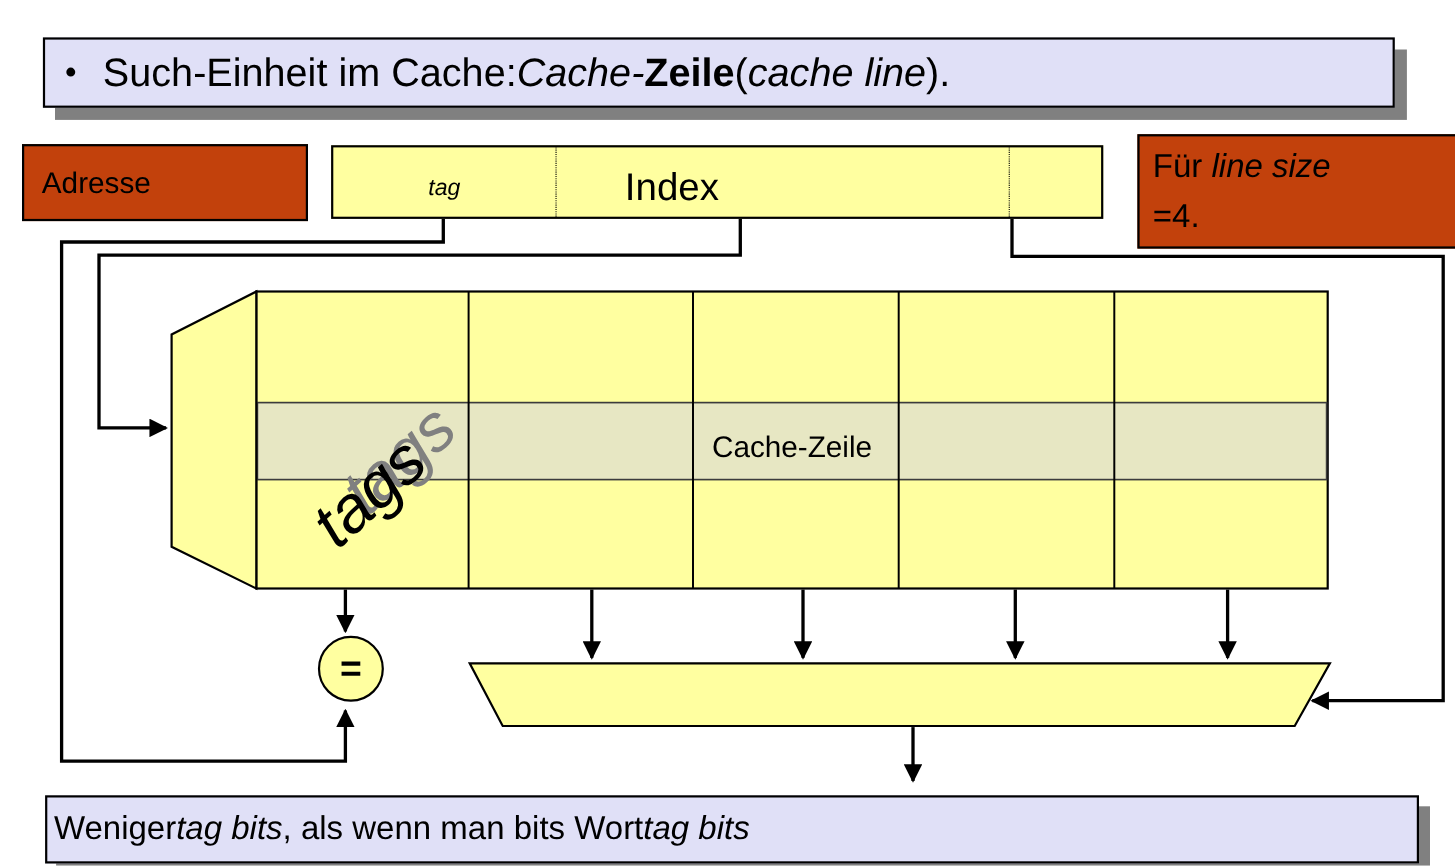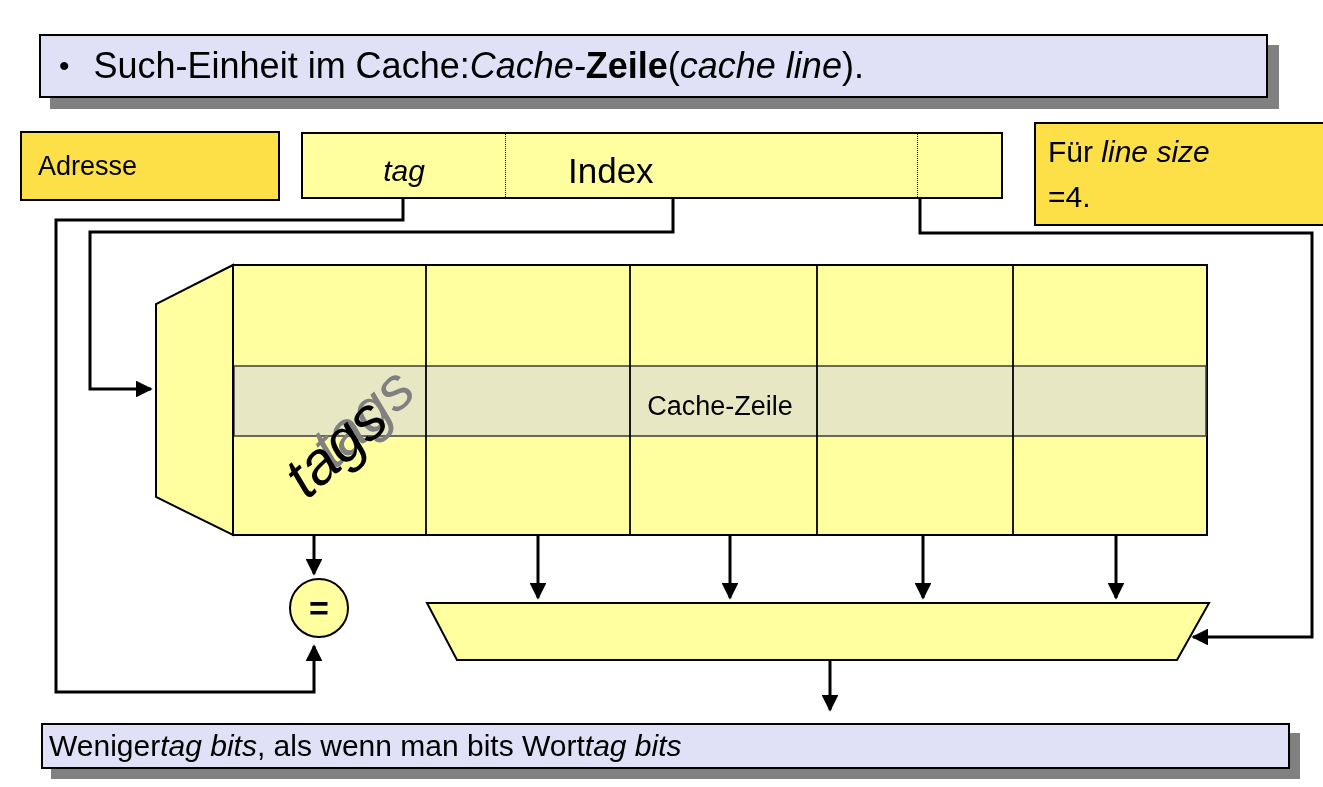--- a/index.html
+++ b/index.html
@@ -4,53 +4,53 @@
 <style>
   html,body{margin:0;padding:0;background:#fff;}
   #canvas{
     position:relative;width:1323px;height:787px;background:#ffffff;
     overflow:hidden;font-family:"Liberation Sans",sans-serif;color:#000;
   }
   #diagram-svg{position:absolute;left:0;top:0;z-index:0;}
   .abs{position:absolute;box-sizing:border-box;}
   .panel{border:2px solid #000;}
   .lavender{background:#e0e0f7;}
-  .orange{background:#fde047;}
+  .orange{background:#c2410c;}
   .yellowbg{background:#ffffa0;}
   .shadowed{box-shadow:11px 11px 0 #808080;}
   .flexc{display:flex;align-items:center;}
   .bi{font-weight:normal;font-style:italic;}
   .b{font-weight:bold;}
   .i{font-style:italic;}
 
   .title-box{left:39px;top:34px;width:1229px;height:64px;font-size:36px;padding-left:12px;z-index:2;}
   .title-box .bullet{font-size:30px;margin:0 24px 0 6px;}
 
   .adresse-box{left:20px;top:131px;width:260px;height:70px;font-size:27px;padding-left:16px;z-index:2;}
 
   .addr-bar{left:301px;top:132px;width:702px;height:67px;display:flex;border:2px solid #000;z-index:2;}
   .addr-field{height:100%;display:flex;align-items:center;justify-content:center;}
   .addr-field span{position:relative;top:5px;}
-  .f-tag{width:202px;border-right:1px dotted #000;font-style:italic;font-size:30px;}
+  .f-tag{width:202px;border-right:1px dotted #000;font-style:italic;font-size:21px;}
   .f-index{width:349px;border-right:1px dotted #000;justify-content:flex-start;padding-left:62px;font-size:35px;}
   .f-offset{flex:1;}
 
   .fuer-box{left:1034px;top:122px;width:294px;height:104px;font-size:30px;line-height:45px;padding:5px 12px;z-index:2;}
 
   .cache-line-label{left:233px;top:366px;width:974px;height:80px;justify-content:center;font-size:27px;z-index:3;}
 
   .tags-label{width:210px;height:80px;display:flex;align-items:center;justify-content:center;
     font-size:60px;font-style:italic;transform:rotate(-42deg);z-index:3;}
   .tags-gray{left:257px;top:377px;color:#808080;}
   .tags-black{left:230px;top:407px;color:#000;}
 
   .comparator-label{left:290px;top:579px;width:58px;height:58px;justify-content:center;
     font-size:34px;font-weight:bold;z-index:3;}
 
-  .bottom-box{left:41px;top:723px;width:1249px;height:46px;font-size:30px;padding-left:6px;z-index:2;
+  .bottom-box{left:41px;top:723px;width:1249px;height:62px;font-size:30px;padding-left:6px;z-index:2;
     box-shadow:10px 10px 0 #808080;}
 </style>
 </head>
 <body>
 
 <div id="canvas">
 
   <svg id="diagram-svg" width="1323" height="787" viewBox="0 0 1323 787">
     <defs>
       <marker id="arr" viewBox="0 0 10 10" refX="9" refY="5" markerWidth="5.6" markerHeight="5.6" orient="auto-start-reverse">

